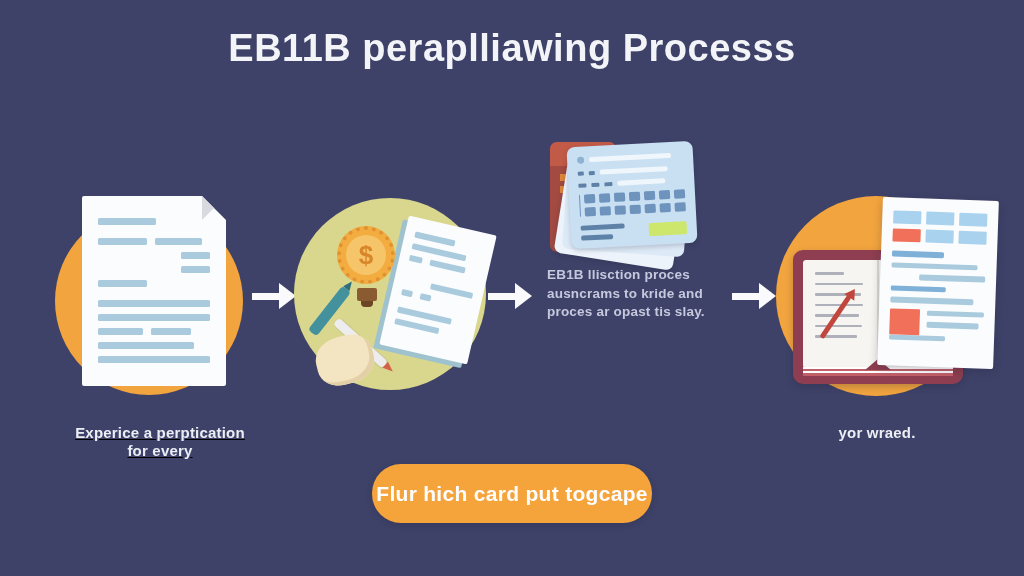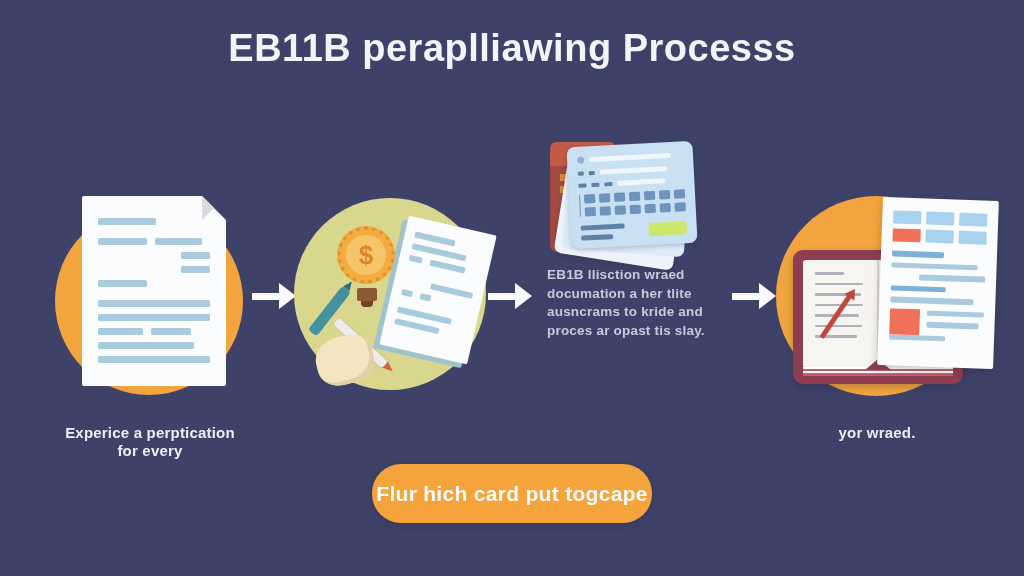--- a/index.html
+++ b/index.html
@@ -191,21 +191,21 @@
   .cell { width: 28px; height: 13px; background: #A8D2EE; border-radius: 1px; }
   .cell.red { background: #F0705A; }
   #doc3 .stroke { height: 5.5px; margin-bottom: 6px; }
   #doc3 .stroke.med { background: #7FB0D8; }
   .redblock-row { display: flex; gap: 7px; margin-top: 2px; }
   .redblock { width: 30px; height: 26px; background: #F0705A; border-radius: 1px; flex: none; }
   .redblock-lines { flex: 1; padding-top: 1px; }
 
   
   .caption { position: absolute; top: 424px; text-align: center; }
-  #caption1 { left: 30px; width: 240px; }
+  #caption1 { left: 40px; width: 240px; text-decoration: underline; }
   #caption3 { left: 761px; width: 232px; }
   .caption .cline {
     color: #ECEEF5; font-size: 15px; font-weight: 600; line-height: 18px;
     letter-spacing: 0.2px;
   }
 
   
   .cta {
     position: absolute; left: 372px; top: 464px; width: 280px; height: 59px;
     background: #F5A43C; border: none; border-radius: 29px;
@@ -329,22 +329,21 @@
       <div class="fc-dark" style="width:44px"></div>
     </div>
     <div class="fc-bottom">
       <div class="fc-dark" style="width:32px"></div>
     </div>
     <div class="green-chip"></div>
   </div>
 </div>
 
 <div class="description">
-  <div class="line">EB1B llisction wraed</div>
-  <div class="line">documation a her tlite</div>
+  <div class="line">EB1B llisction proces</div>
   <div class="line">ausncrams to kride and</div>
   <div class="line">proces ar opast tis slay.</div>
 </div>
 
 <div class="arrow" id="arrow3">
   <div class="bar"></div>
     <div class="head"></div>
 </div>
 
 <div class="circle orange" id="circle3"></div>

